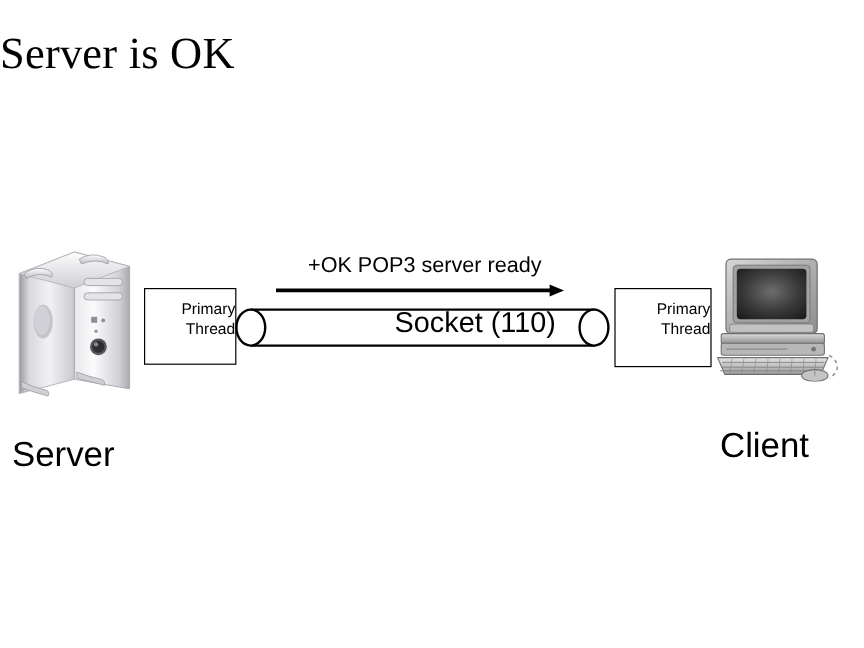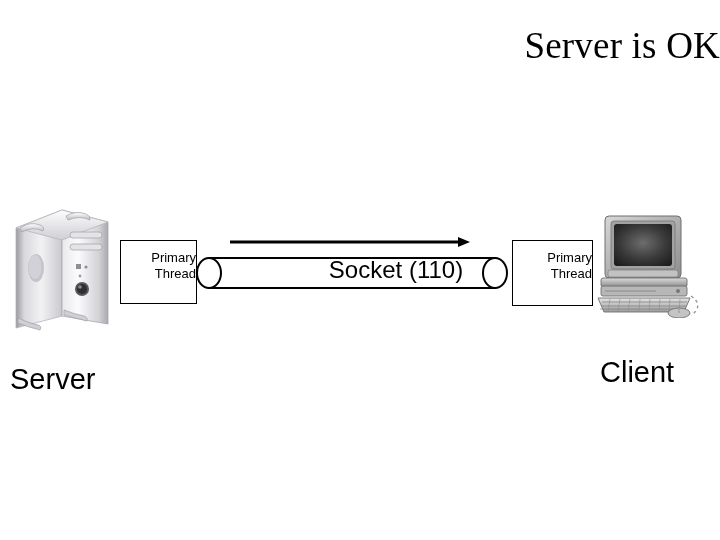--- a/index.html
+++ b/index.html
@@ -15,21 +15,21 @@
     overflow: hidden;
     font-family: "Liberation Sans", sans-serif;
   }
 
   
   #slide-title {
     position: absolute;
     left: 0;
     top: 24px;
     width: 720px;
-    text-align: right;
+    text-align: left;
     font-family: "Liberation Serif", serif;
     font-size: 37px;
     line-height: 44px;
     color: #000000;
     letter-spacing: 0.2px;
     white-space: nowrap;
   }
 
   
   .server-art {
@@ -192,20 +192,21 @@
       <line x1="13" y1="38" x2="300" y2="38" stroke="#000000" stroke-width="2"></line>
 
       <ellipse cx="299" cy="23" rx="12" ry="15" fill="#ffffff" stroke="#000000" stroke-width="2"></ellipse>
 
       <ellipse cx="13" cy="23" rx="12" ry="15" fill="#ffffff" stroke="#000000" stroke-width="2"></ellipse>
     </svg>
   </div>
 
   <div id="socket-label">Socket (110)</div>
 
+  <div id="message-text">+OK POP3 server ready</div>
 
   <div id="message-arrow">
     <svg width="240" height="16" viewBox="0 0 240 16" xmlns="http://www.w3.org/2000/svg">
       <line x1="0" y1="8" x2="232" y2="8" stroke="#000000" stroke-width="3"></line>
       <polygon points="240,8 228,3 228,13" fill="#000000"></polygon>
     </svg>
   </div>
 
   <div class="thread-box" id="thread-box-client">
     <span class="thread-line">Primary</span>

